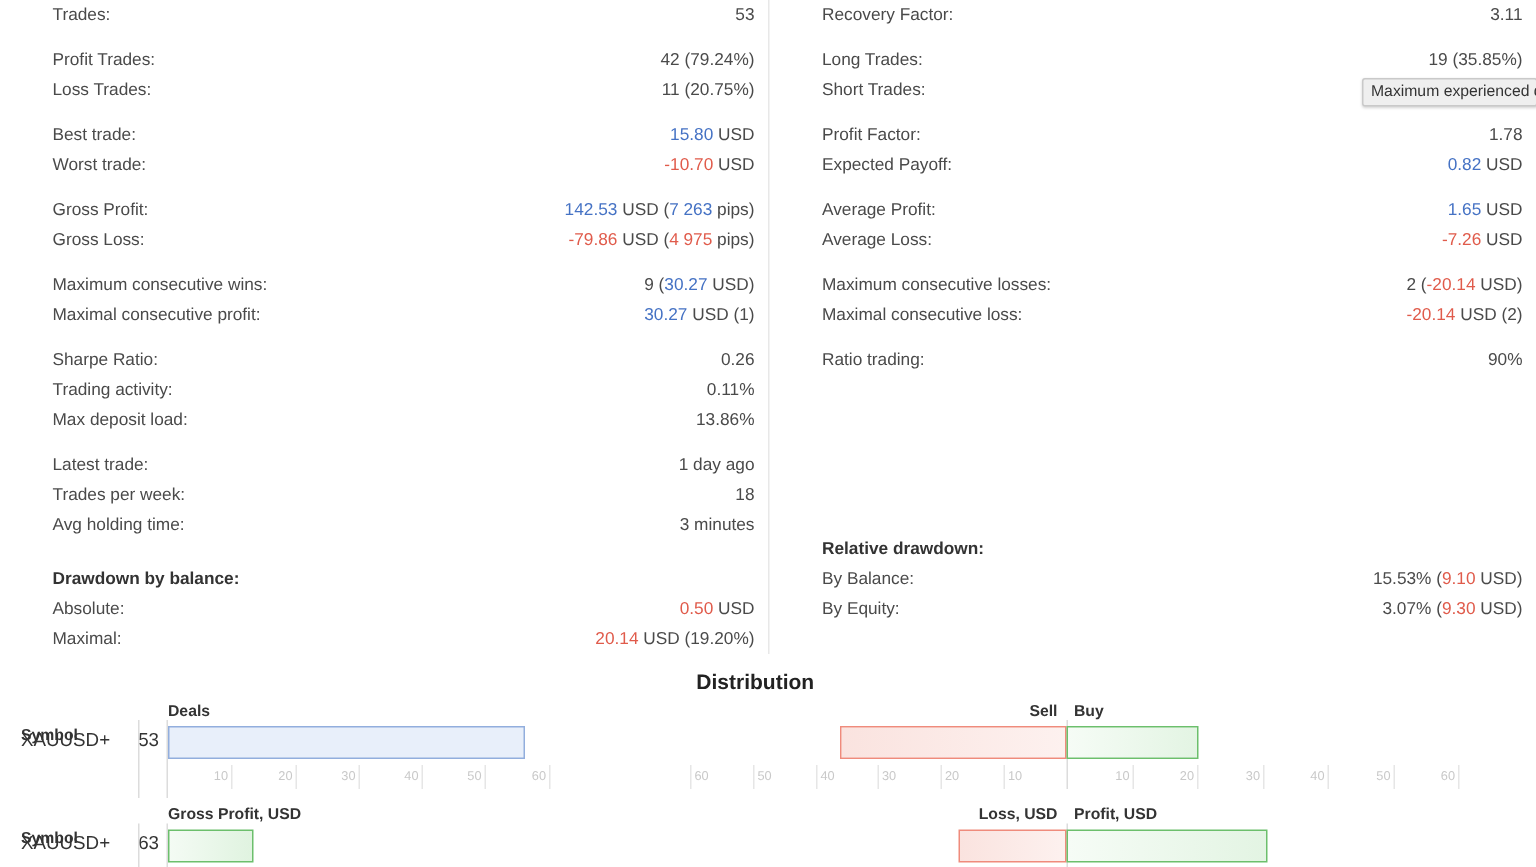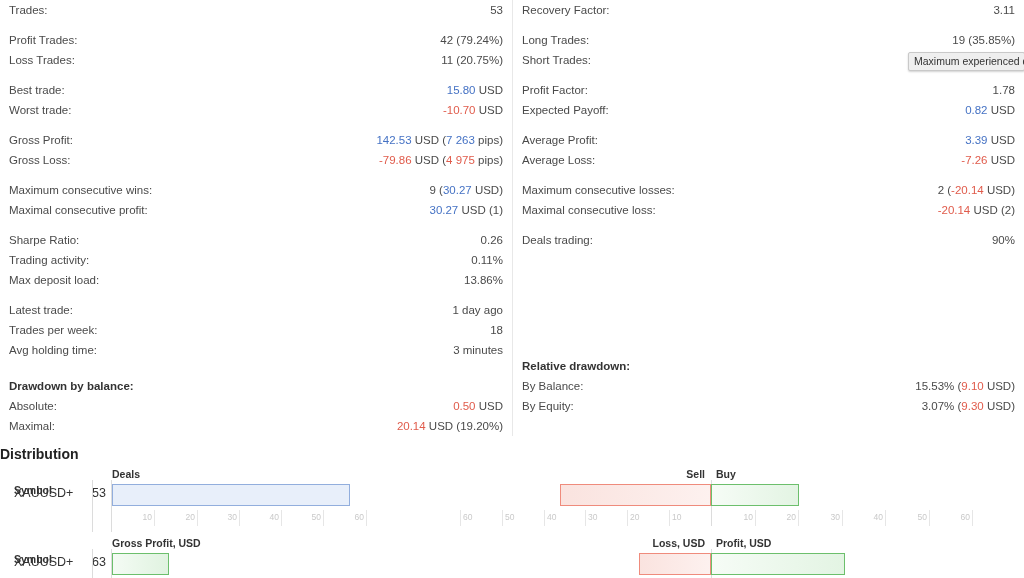--- a/index.html
+++ b/index.html
@@ -27,20 +27,21 @@
   .stats-col.right { border-left: 1px solid #e8e8e8; }
 
   .srow {
     display: flex;
     justify-content: space-between;
     align-items: baseline;
     font-size: 11.5px;
     line-height: 20px;
     height: 20px;
     white-space: nowrap;
+    margin-left: 26px;
   }
   .srow .lbl { color: #4a4a4a; }
   .srow .val { color: #4a4a4a; text-align: right; }
   .srow.head .lbl { font-weight: bold; color: #333; }
   .gap { height: 10px; }
   .gap-lg { height: 16px; }
 
   .blue { color: #4572c4; }
   .red  { color: #e05b4b; }
   .dim  { color: #4a4a4a; }
@@ -58,21 +59,21 @@
     padding: 2px 5px 3px 5px;
     white-space: nowrap;
     box-shadow: 0 1px 2px rgba(0,0,0,.18);
     overflow: hidden;
     width: 117px;
     z-index: 20;
   }
 
   
   .dist-title {
-    text-align: left;
+    text-align: center;
     font-size: 14px;
     font-weight: bold;
     color: #222;
     margin: 10px 17px 6px 0;
   }
 
   .chart-block { position: relative; width: 1024px; height: 69px; }
 
   .hdr-symbol {
     position: absolute; left: 14px; top: 16px;
@@ -261,38 +262,38 @@
             <span class="lbl">Profit Factor:</span>
             <span class="val"><span class="dim">1.78</span></span>
           </div>
           <div class="srow">
             <span class="lbl">Expected Payoff:</span>
             <span class="val"><span class="blue">0.82</span><span class="dim"> USD</span></span>
           </div>
           <div class="gap"></div>
           <div class="srow">
             <span class="lbl">Average Profit:</span>
-            <span class="val"><span class="blue">3.39</span><span class="dim"> USD</span></span>
+            <span class="val"><span class="blue">1.65</span><span class="dim"> USD</span></span>
           </div>
           <div class="srow">
             <span class="lbl">Average Loss:</span>
             <span class="val"><span class="red">-7.26</span><span class="dim"> USD</span></span>
           </div>
           <div class="gap"></div>
           <div class="srow">
             <span class="lbl">Maximum consecutive losses:</span>
             <span class="val"><span class="dim">2 (</span><span class="red">-20.14</span><span class="dim"> USD)</span></span>
           </div>
           <div class="srow">
             <span class="lbl">Maximal consecutive loss:</span>
             <span class="val"><span class="red">-20.14</span><span class="dim"> USD (2)</span></span>
           </div>
           <div class="gap"></div>
           <div class="srow">
-            <span class="lbl">Deals trading:</span>
+            <span class="lbl">Ratio trading:</span>
             <span class="val"><span class="dim">90%</span></span>
           </div>
         </div>
       <div id="dd-right-spacer" style="height: 106px;"></div>
       <div id="dd-right">
           <div class="srow head">
             <span class="lbl">Relative drawdown:</span>
             <span class="val"></span>
           </div>
           <div class="srow">

